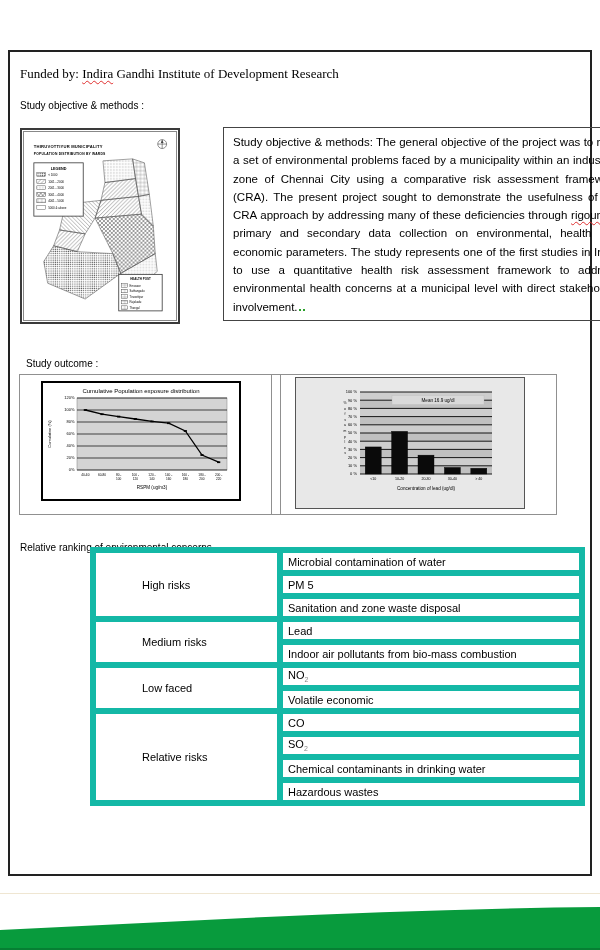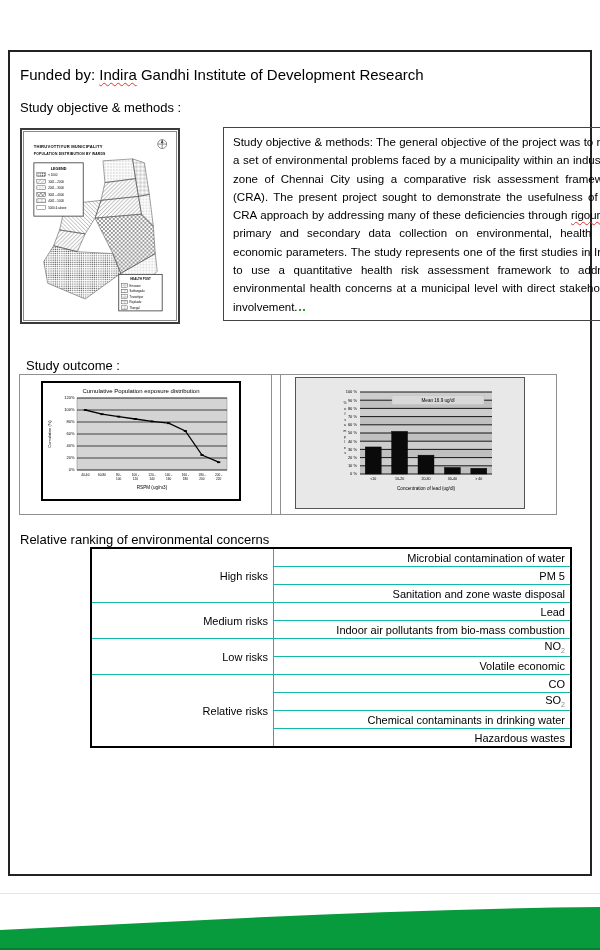--- a/index.html
+++ b/index.html
@@ -4,26 +4,26 @@
 <style>
   html,body{margin:0;padding:0;}
   body{
     width:600px;height:950px;position:relative;background:#ffffff;
     font-family:"Liberation Sans",sans-serif;color:#000;overflow:hidden;
   }
   .doc{
     position:absolute;left:8px;top:50px;width:584px;height:826px;
     border:2px solid #222;box-sizing:border-box;background:#fff;
   }
-  .funded{position:absolute;left:10px;top:14px;font-size:15px;white-space:nowrap;}
+  .funded{position:absolute;left:10px;top:14px;font-size:13px;white-space:nowrap;font-family:Liberation Serif, serif;}
   .sp-red{text-decoration:underline wavy #e03030;text-decoration-thickness:1px;text-underline-offset:2px;}
-  .h-sec{position:absolute;font-size:13px;white-space:nowrap;}
+  .h-sec{position:absolute;font-size:10px;white-space:nowrap;}
   .h-objective{left:10px;top:48px;}
   .h-outcome{left:16px;top:306px;}
-  .h-ranking{left:10px;top:480px;}
+  .h-ranking{left:10px;top:490px;}
 
   .map-box{position:absolute;left:10px;top:76px;width:160px;height:196px;
     border:2px solid #3a3a3a;box-sizing:border-box;background:#fff;}
   .map-inner{position:absolute;left:1px;top:1px;right:1px;bottom:1px;border:1px solid #888;}
   .map-inner svg{width:100%;height:100%;display:block;}
 
   .text-box{position:absolute;left:174px;top:75px;width:406px;height:194px;
     border:1px solid #444;box-sizing:border-box;padding:5px 9px 0 9px;
     font-size:11.5px;line-height:18.3px;text-align:justify;margin-left:39px;}
   .green-mark{display:inline-block;width:7px;height:4px;margin-left:1px;
@@ -35,21 +35,21 @@
   .cell-left{width:252px;border-right:1px solid #909090;position:relative;box-sizing:border-box;}
   .cell-right{flex:1;margin-left:8px;border-left:1px solid #909090;position:relative;box-sizing:border-box;}
   .chart1{position:absolute;left:21px;top:6px;width:200px;height:120px;
     border:2px solid #000;box-sizing:border-box;background:#fff;}
   .chart2{position:absolute;left:14px;top:2px;width:230px;height:132px;
     border:1px solid #555;box-sizing:border-box;background:#e8e8e8;}
   .chart1 svg,.chart2 svg{width:100%;height:100%;display:block;}
 
   .risk-table{position:absolute;left:80px;top:495px;border-collapse:collapse;
     font-size:11px;border:2px solid #000;}
-  .risk-table td{border:1px solid #14b8a6;height:17px;padding:0 5px;vertical-align:middle;text-align:right;}
+  .risk-table td{border:6px solid #14b8a6;height:17px;padding:0 5px;vertical-align:middle;}
   .risk-table td.cat{width:130px;padding-left:46px;}
   .risk-table td.item{width:286px;}
   .risk-table sub{font-size:7px;color:#888;}
 
   .bottom-line{position:absolute;left:0;top:893px;width:600px;height:1px;background:#efe6d2;}
   .swoosh{position:absolute;left:0;top:890px;width:600px;height:60px;}
   .swoosh svg{width:100%;height:100%;display:block;}
 </style>
 </head>
 <body>
@@ -270,21 +270,21 @@
           <td class="item">Sanitation and zone waste disposal</td>
         </tr>
         <tr>
           <td class="cat" rowspan="2">Medium risks</td>
           <td class="item">Lead</td>
         </tr>
         <tr>
           <td class="item">Indoor air pollutants from bio-mass combustion</td>
         </tr>
         <tr>
-          <td class="cat" rowspan="2">Low risks</td>
+          <td class="cat" rowspan="2">Low faced</td>
           <td class="item">NO<sub>2</sub></td>
         </tr>
         <tr>
           <td class="item">Volatile economic</td>
         </tr>
         <tr>
           <td class="cat" rowspan="4">Relative risks</td>
           <td class="item">CO</td>
         </tr>
         <tr>

